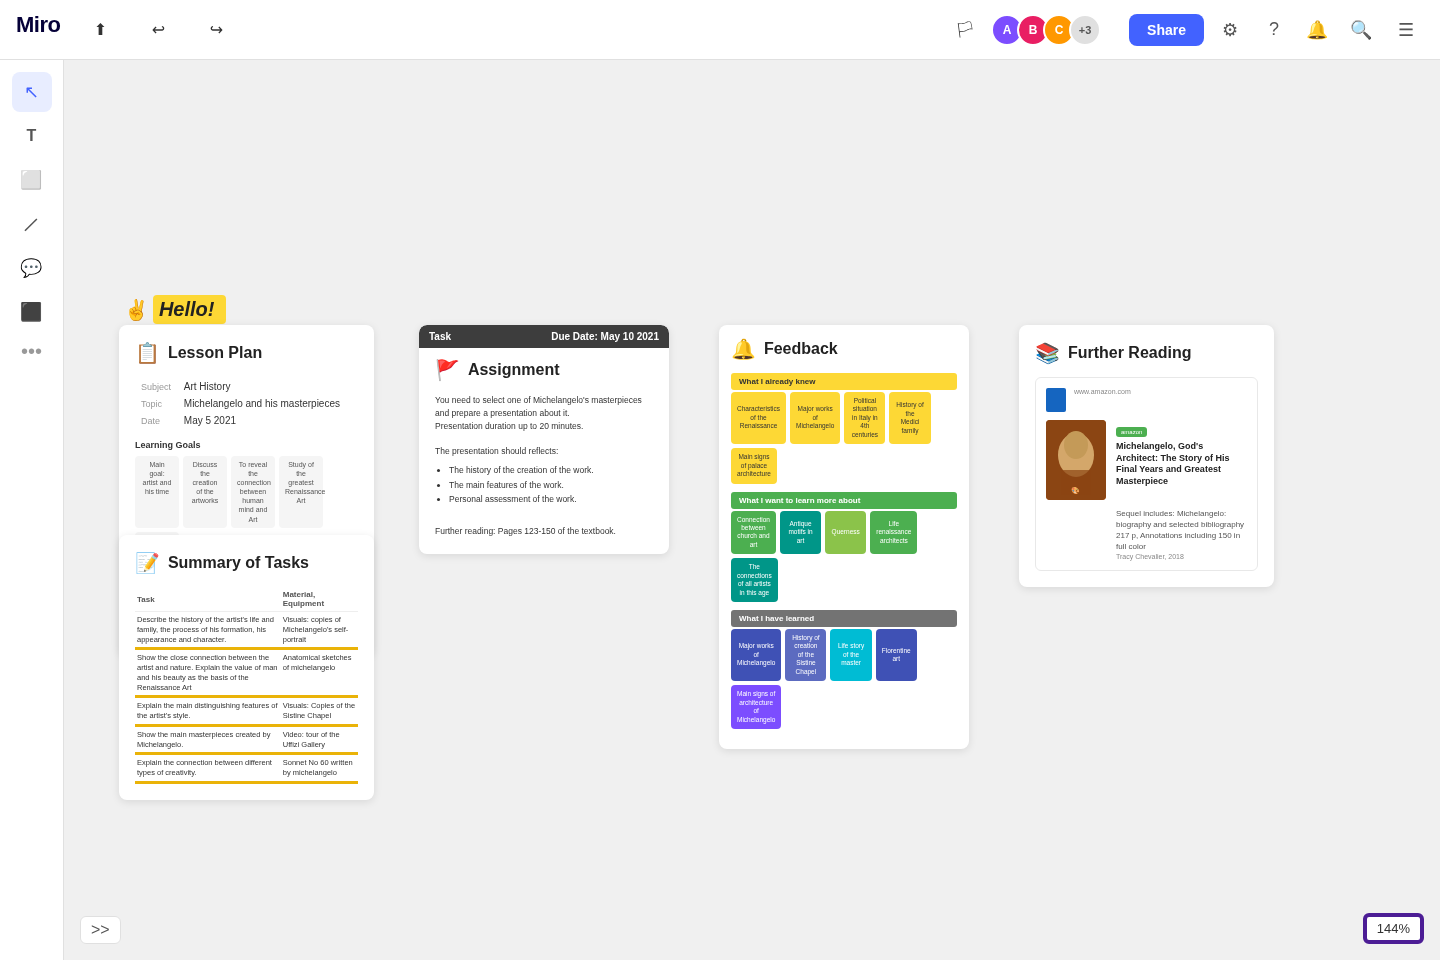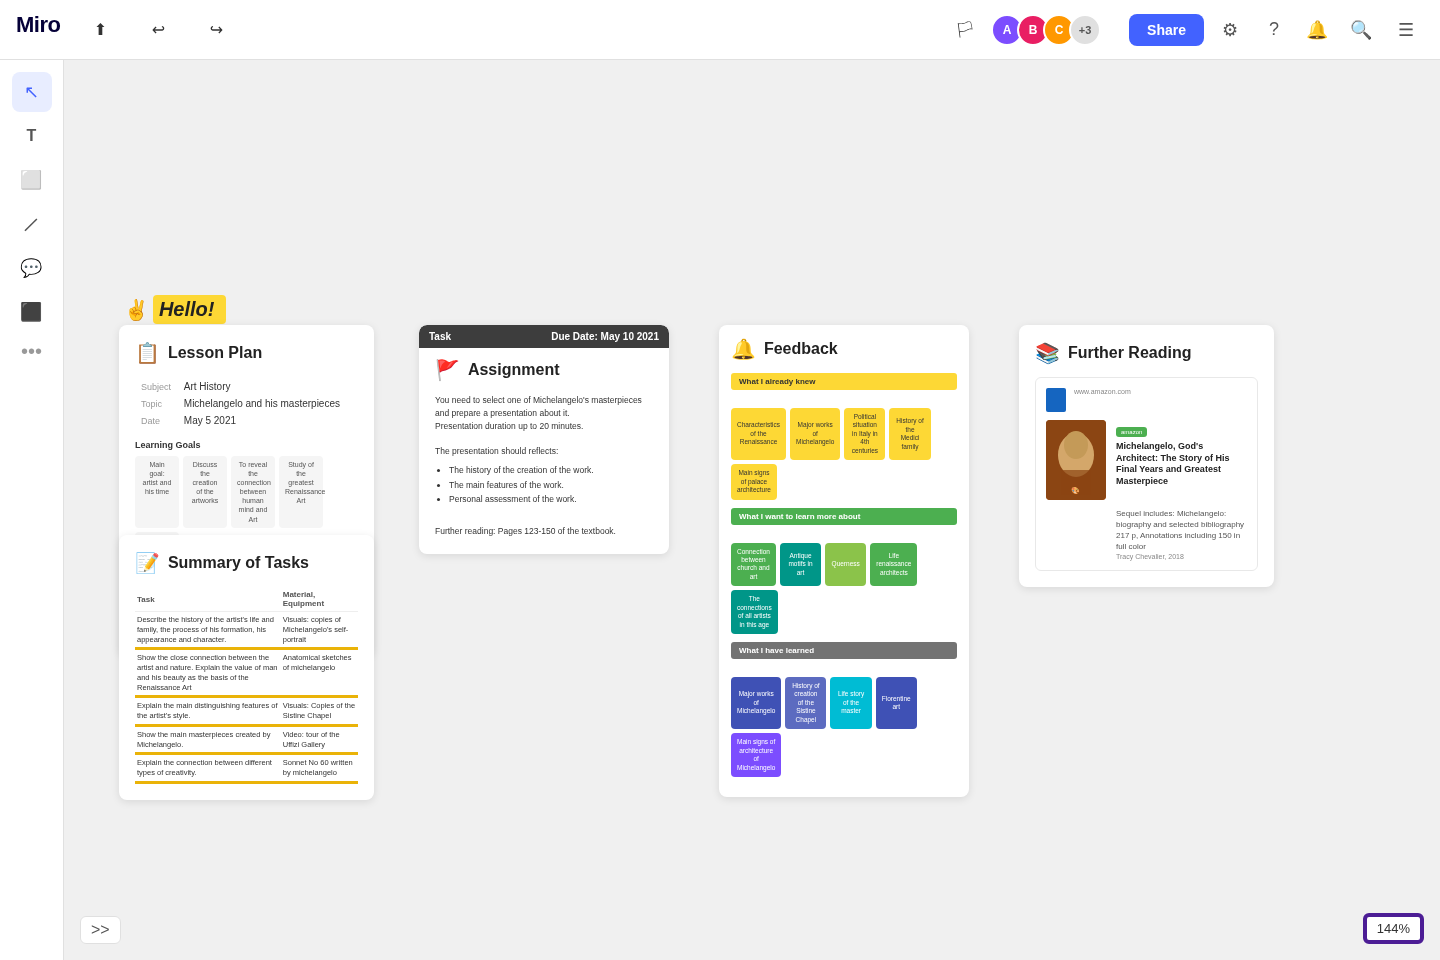--- a/index.html
+++ b/index.html
@@ -131,21 +131,21 @@
     }
     .assign-body { font-size: 8.5px; color: #333; line-height: 1.5; }
     .assign-list { margin: 6px 0 6px 14px; }
     .assign-list li { font-size: 8.5px; margin-bottom: 2px; }
 
     
     .feedback-card { top: 165px; left: 605px; width: 250px; min-height: 280px; padding: 12px; }
     .fb-section { margin-bottom: 8px; }
     .fb-section-title {
       background: #fdd835; font-size: 8px; font-weight: 700;
-      padding: 4px 8px; color: #333; border-radius: 3px; margin-bottom: 18px;
+      padding: 4px 8px; color: #333; border-radius: 3px; margin-bottom: 2px;
     }
     .fb-section-title.green { background: #4caf50; color: #fff; }
     .fb-section-title.blue { background: #737373; color: #fff; }
     .fb-chips { display: flex; gap: 4px; flex-wrap: wrap; }
     .fb-chip {
       border-radius: 4px; padding: 5px 6px;
       font-size: 6.5px; color: #fff; text-align: center; line-height: 1.3;
       flex: 0 0 calc(20% - 4px); display: flex; align-items: center; justify-content: center;
     }
     .fb-chip.yellow { background: #fdd835; color: #333; }

